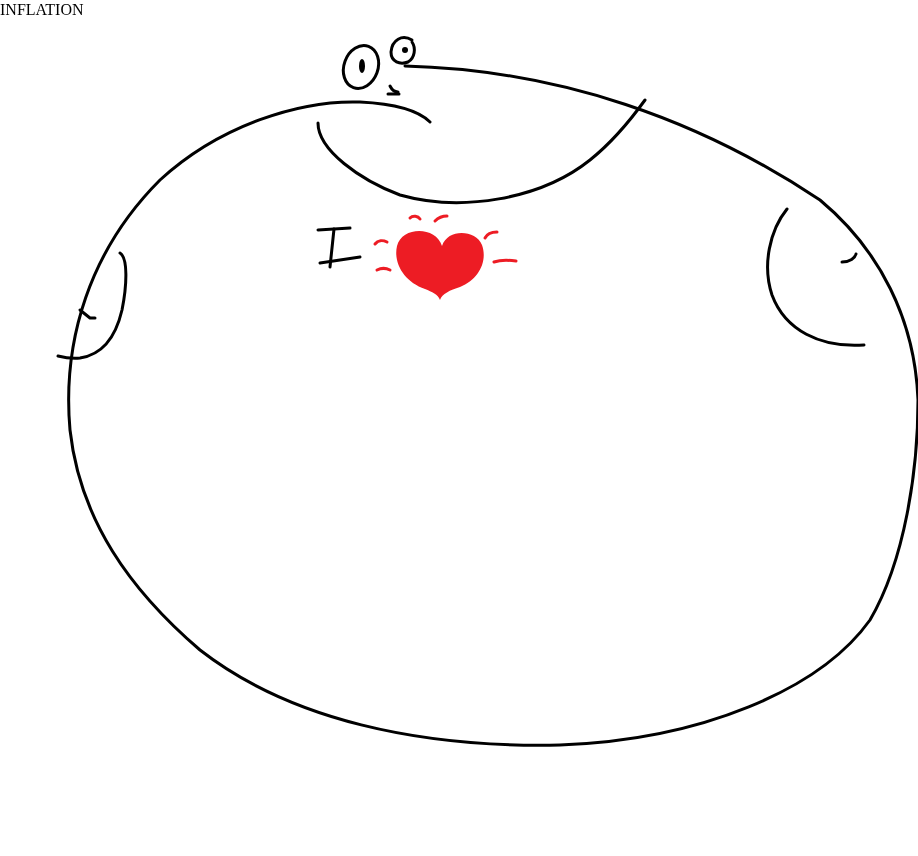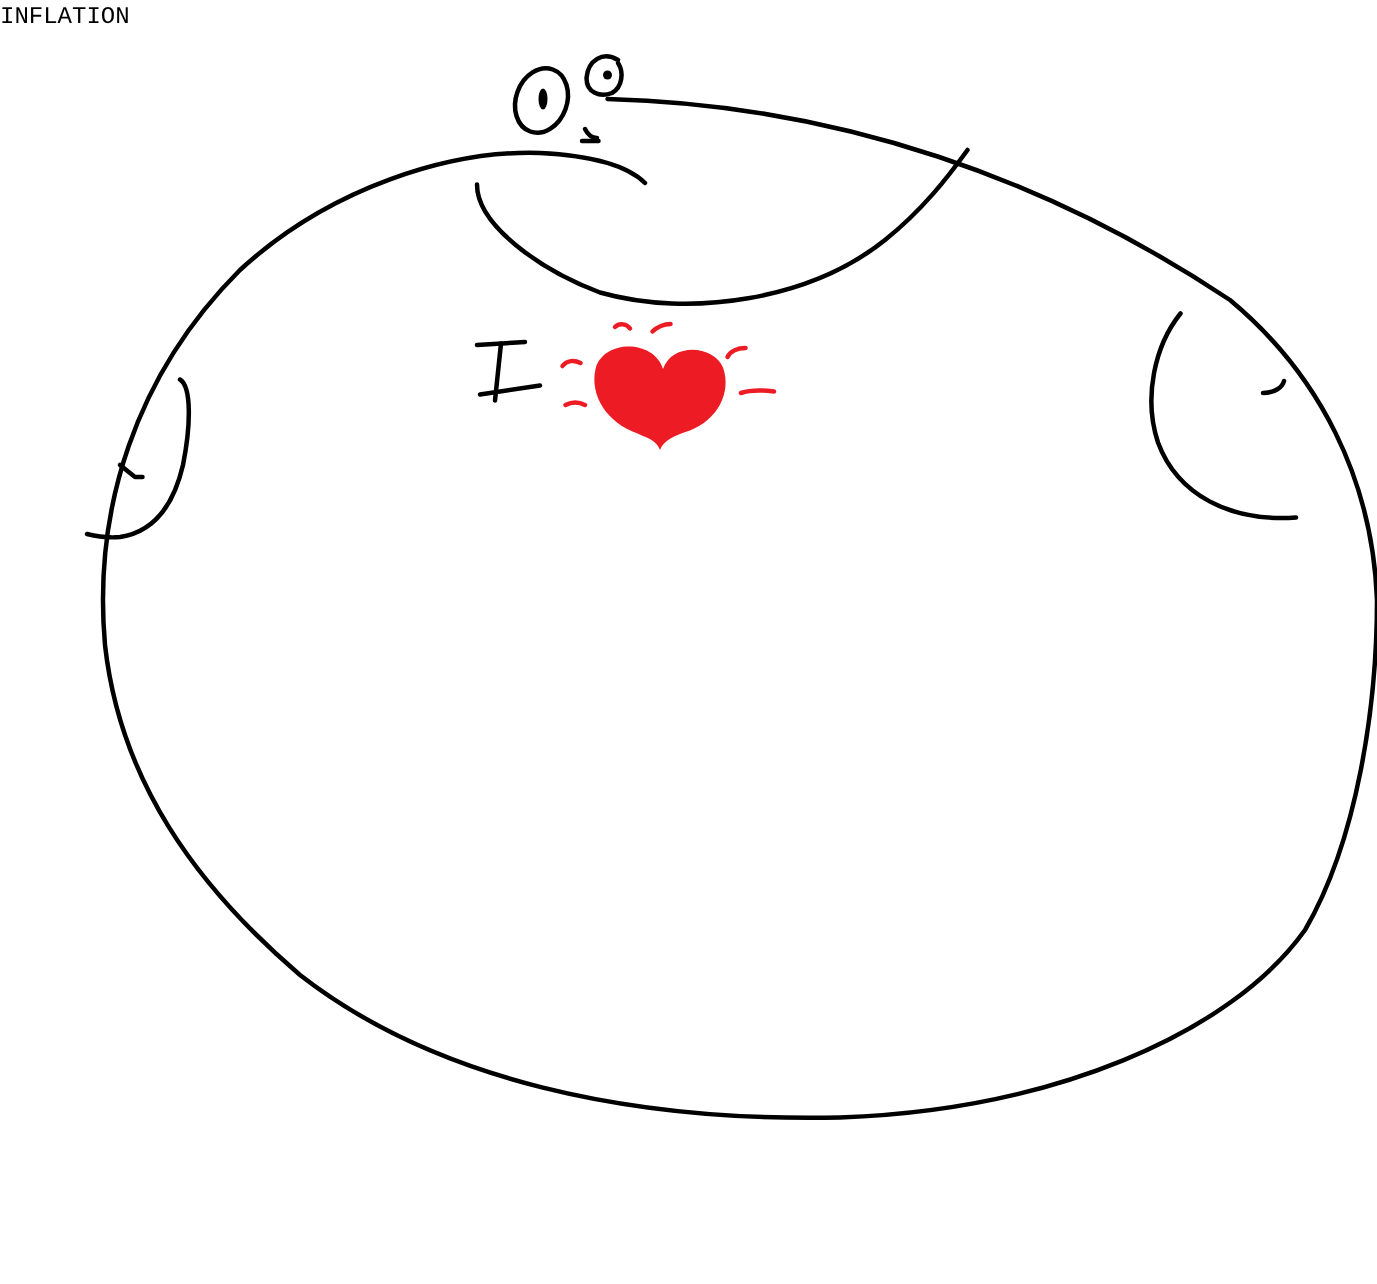--- a/index.html
+++ b/index.html
@@ -1,20 +1,20 @@
 <!DOCTYPE html>
 <html><head>
 <meta charset="utf-8">
 <style>
   html, body { margin:0; padding:0; background:#ffffff; }
   body { width:918px; height:856px; position:relative; overflow:hidden; font-family:"DejaVu Sans", sans-serif; }
   #canvas { position:absolute; left:0; top:0; width:918px; height:856px; }
   .ink { fill:none; stroke:#000; stroke-width:3; stroke-linecap:round; stroke-linejoin:round; }
   .red { fill:none; stroke:#ed1c24; stroke-width:3; stroke-linecap:round; }
-  .word { font-family:Liberation Mono, monospace; font-weight:300; fill:#000; }
+  .word { font-family:Liberation Serif, serif; font-weight:300; fill:#000; }
 </style>
 </head>
 <body>
 
 
 
 
 
 <svg id="canvas" viewBox="0 0 918 856" xmlns="http://www.w3.org/2000/svg">
 

